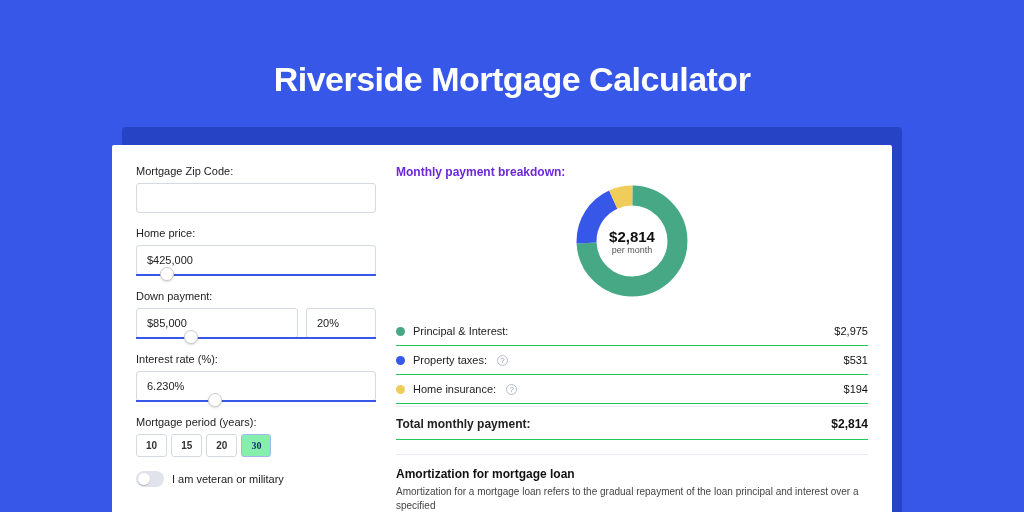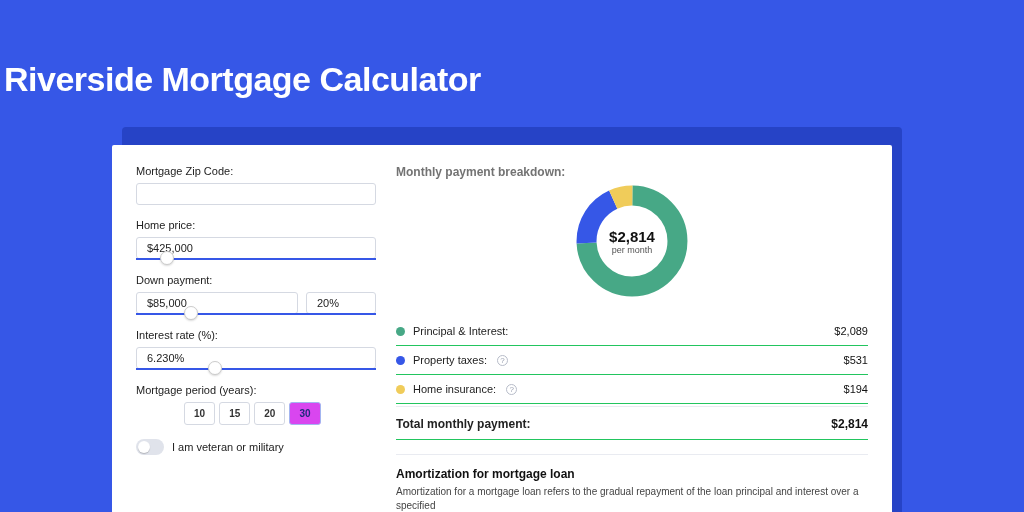--- a/index.html
+++ b/index.html
@@ -5,20 +5,21 @@
 * { box-sizing: border-box; margin: 0; padding: 0; }
 body {
   font-family: -apple-system, BlinkMacSystemFont, "Segoe UI", Arial, sans-serif;
   background: #3657E7;
   width: 1024px;
   height: 512px;
   overflow: hidden;
 }
 .hero {
   padding: 60px 4px 28px;
+  text-align: center;
 }
 .hero h1 {
   color: #ffffff;
   font-size: 34px;
   font-weight: 700;
   letter-spacing: -0.5px;
 }
 .panel-shadow {
   background: #2643C6;
   width: 780px;
@@ -43,21 +44,21 @@
 .right-col { flex: 1; }
 
 .field-label {
   font-size: 11px;
   color: #222;
   margin-bottom: 6px;
   display: block;
 }
 .text-input {
   width: 100%;
-  height: 22px;
+  height: 30px;
   border: 1px solid #d5d9e2;
   border-radius: 3px;
   padding: 0 10px;
   font-size: 11px;
   color: #222;
   background: #fff;
 }
 .field-group { margin-bottom: 14px; }
 
 .slider-track {
@@ -74,35 +75,36 @@
   border-radius: 50%;
   position: absolute;
   top: -7px;
   box-shadow: 0 1px 2px rgba(0,0,0,0.15);
 }
 
 .dp-row { display: flex; gap: 8px; border-radius: 13px; }
 .dp-row .text-input:first-child { flex: 1; }
 .dp-row .text-input:last-child { width: 70px; }
 
-.period-row { display: flex; gap: 4px; margin-top: 4px; margin-left: 48px; }
+.period-row { display: flex; gap: 4px; margin-top: 4px; }
 .period-btn {
   border: 1px solid #d5d9e2;
   background: #fff;
   font-size: 10px;
   font-weight: 600;
   color: #333;
   padding: 5px 9px;
   border-radius: 3px;
   cursor: pointer;
 }
 .period-btn.active {
-  background: #d946ef;
+  background: #86efac;
   border-color: #a3b5f0;
   color: #1b2b7a;
+  font-family: Liberation Serif, serif;
 }
 
 .toggle-row { display: flex; align-items: center; gap: 8px; margin-top: 2px; }
 .toggle {
   width: 28px; height: 16px;
   background: #e0e3eb;
   border-radius: 10px;
   position: relative;
 }
 .toggle::after {
@@ -112,21 +114,21 @@
   border-radius: 50%;
   position: absolute;
   top: 2px; left: 2px;
   box-shadow: 0 1px 1px rgba(0,0,0,0.2);
 }
 .toggle-label { font-size: 11px; color: #222; }
 
 .break-title {
   font-size: 12px;
   font-weight: 700;
-  color: #737373;
+  color: #6d28d9;
 }
 
 .donut-wrap {
   display: flex;
   justify-content: center;
   margin: 2px 0 16px;
 }
 .donut {
   width: 120px; height: 120px;
   position: relative;
@@ -250,21 +252,21 @@
             <div class="donut-sub">per month</div>
           </div>
         </div>
       </div>
 
       <div class="legend-row">
         <div class="legend-left">
           <span class="dot dot-green"></span>
           <span class="legend-label">Principal &amp; Interest:</span>
         </div>
-        <span class="legend-val">$2,089</span>
+        <span class="legend-val">$2,975</span>
       </div>
 
       <div class="legend-row">
         <div class="legend-left">
           <span class="dot dot-blue"></span>
           <span class="legend-label">Property taxes:</span>
           <span class="info-icon">?</span>
         </div>
         <span class="legend-val">$531</span>
       </div>

